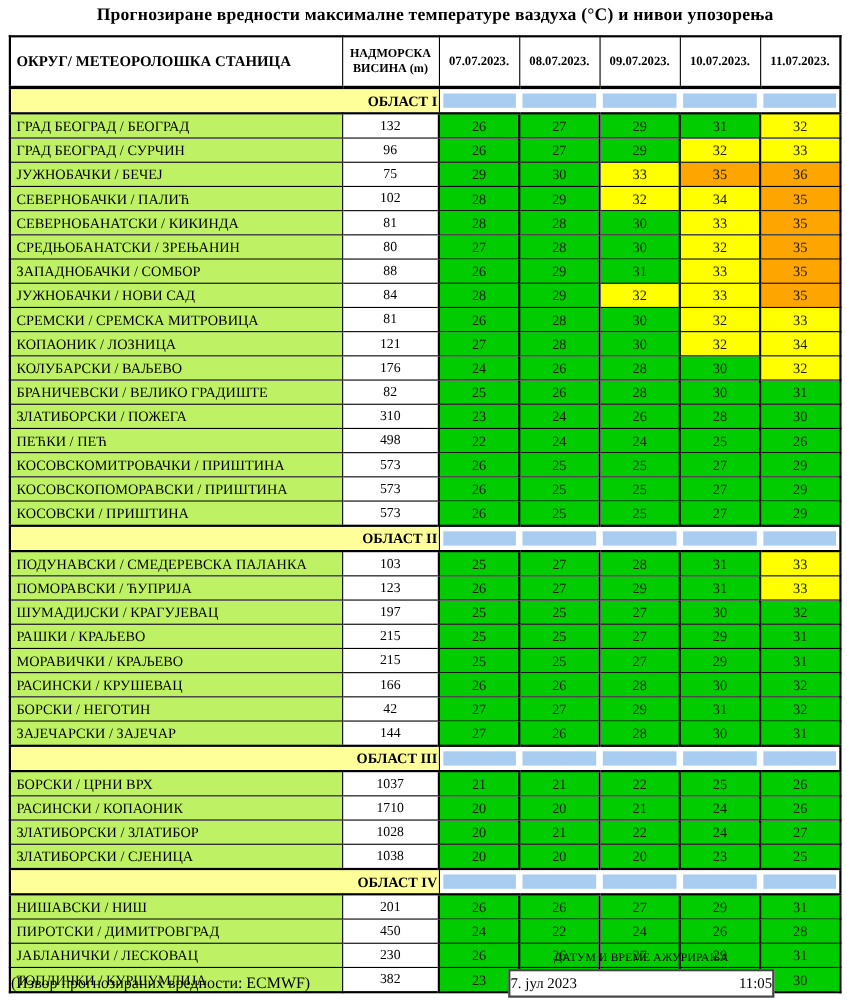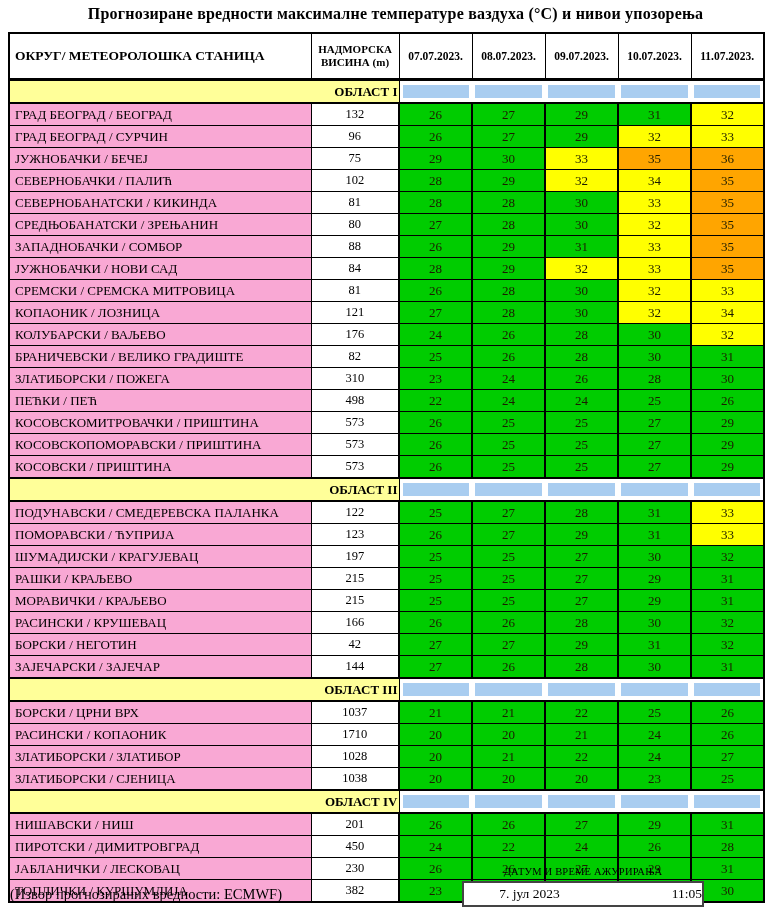--- a/index.html
+++ b/index.html
@@ -32,21 +32,21 @@
     height:19px;border-top:2px solid #000;border-bottom:2px solid #000;text-align:right;
   }
   td.cell-section-label{
     background:var(--sectionYellow);font-weight:bold;font-size:13px;
     padding-left:5px;border-right:1px solid #000;
   }
   td.cell-section-date{background:#fff;padding:0;}
   td.cell-section-date .sd{height:13px;margin:2px 3px;background:var(--blue);}
   tr.row-data td{height:19px;border-top:1px solid #000;}
   td.cell-station{
-    font-size:13px;padding-left:5px;background:#f9a8d4;border-right:1px solid #000;
+    font-size:13px;padding-left:5px;background:#bef264;border-right:1px solid #000;
   }
   td.cell-alt{
     font-size:12.5px;text-align:center;background:#fff;border-right:1px solid #000;
   }
   td.cell-temp{
     font-size:13px;text-align:center;border-left:2px solid #000;color:#1c1c00;
   }
   .t-green{background:var(--green);}
   .t-yellow{background:var(--yellow);}
   .t-orange{background:var(--orange);}
@@ -56,21 +56,21 @@
   .update-block{
     position:absolute;right:66px;bottom:6px;width:242px;
   }
   .update-label{
     text-align:center;font-size:10.5px;margin-bottom:4px;letter-spacing:0.2px;
   }
   .update-box{
     border:2px solid #444;height:22px;display:flex;align-items:center;
     font-size:13.5px;background:#fff;
   }
-  .update-date{flex:0 0 55%;text-align:center;}
+  .update-date{flex:0 0 55%;}
   .update-time{flex:0 0 45%;text-align:right;}
 </style>
 </head>
 <body style="--green: #00CC00; --yellow: #FFFF00; --orange: #FFA500; --blue: #A9CDF0; --sectionYellow: #FFFF99;">
 
 <div class="title">Прогнозиране вредности максималне температуре ваздуха (°C) и нивои упозорења</div>
 
 <table class="forecast">
   <colgroup>
     <col class="c-station">
@@ -280,21 +280,21 @@
         </td>
         <td class="cell-section-date c-date">
           <div class="sd"></div>
         </td>
         <td class="cell-section-date c-date">
           <div class="sd"></div>
         </td>
       </tr>
       <tr class="row-data">
         <td class="cell-station">ПОДУНАВСКИ / СМЕДЕРЕВСКА ПАЛАНКА</td>
-        <td class="cell-alt">122</td>
+        <td class="cell-alt">103</td>
         <td class="cell-temp t-green">25</td>
         <td class="cell-temp t-green">27</td>
         <td class="cell-temp t-green">28</td>
         <td class="cell-temp t-green">31</td>
         <td class="cell-temp t-yellow">33</td>
       </tr>
       <tr class="row-data">
         <td class="cell-station">ПОМОРАВСКИ / ЋУПРИЈА</td>
         <td class="cell-alt">123</td>
         <td class="cell-temp t-green">26</td>

